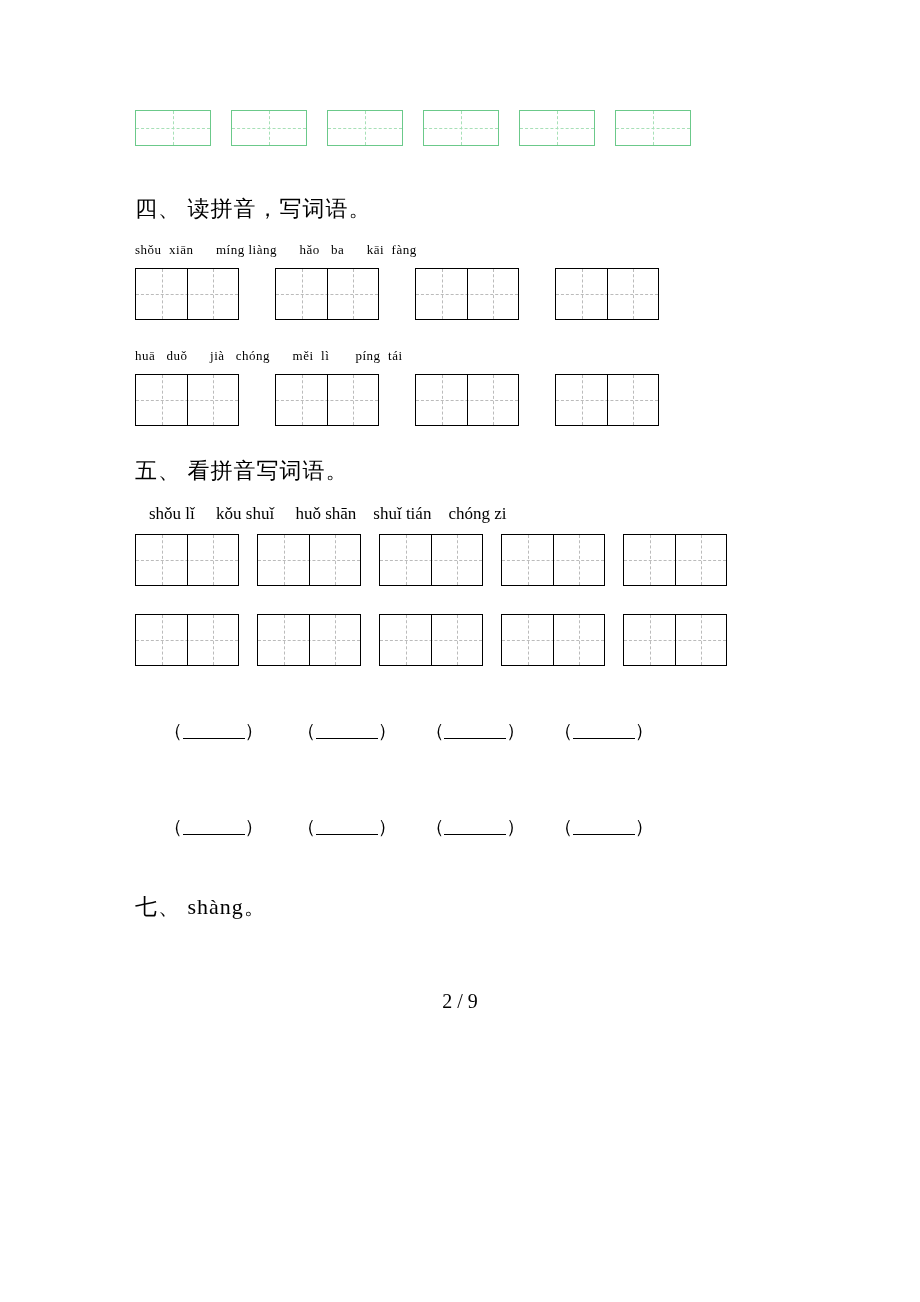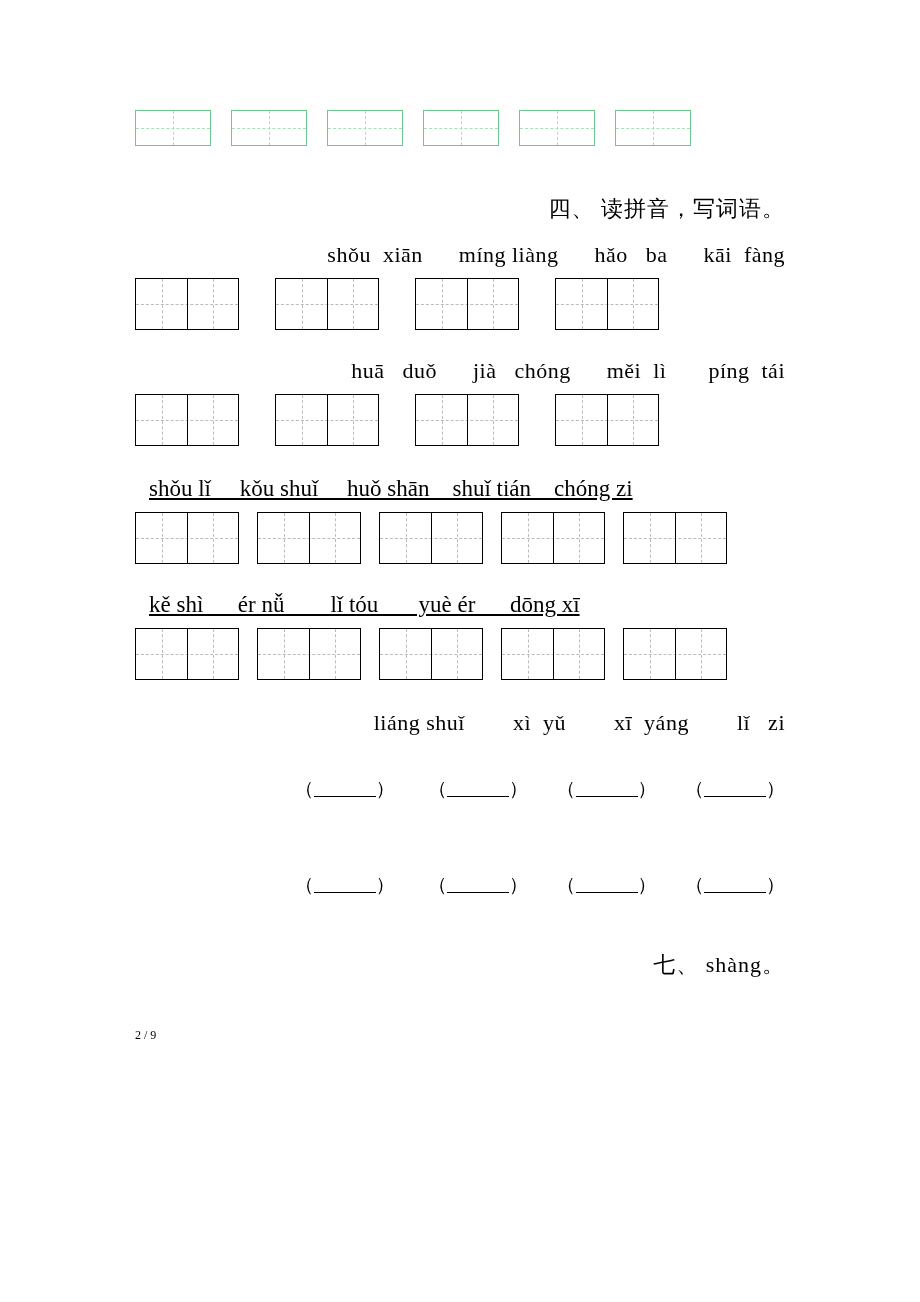--- a/index.html
+++ b/index.html
@@ -40,21 +40,21 @@
     border-top: 1px dashed #a7e0b7;
   }
 
   .heading {
     font-size: 22px;
     margin: 10px 0 18px 0;
     letter-spacing: 1px;
   }
 
   .pinyin-line {
-    font-size: 22px;
+    font-size: 13px;
     letter-spacing: 0.5px;
     margin-bottom: 2px;
     white-space: pre;
   }
 
   
   .boxrow {
     display: flex;
     gap: 36px;
     margin: 10px 0 28px 0;
@@ -80,51 +80,50 @@
   .dbox .q1, .dbox .q2 {
     position: absolute;
     top: 0; bottom: 0;
     border-left: 1px dashed #bbb;
   }
   .dbox .q1 { left: 25%; }
   .dbox .q2 { left: 75%; }
 
   
 
-  .sec-block { margin-bottom: 30px; text-align: right; }
+  .sec-block { margin-bottom: 30px; }
 
   .py5 {
     display: flex;
     gap: 0;
     margin-left: 14px;
-    font-size: 23px;
+    font-size: 17px;
     white-space: pre;
     margin-bottom: 4px;
-    text-decoration: underline;
   }
 
   .ans-line {
     font-size: 19px;
     white-space: pre;
     margin: 18px 0 26px 0;
   }
   .blank {
     display: inline-block;
     border-bottom: 1px solid #000;
     width: 62px;
     height: 14px;
     vertical-align: baseline;
     position: relative;
     top: 2px;
   }
 
   .footer {
-    text-align: left;
-    font-size: 12px;
-    margin-top: 48px;
+    text-align: center;
+    font-size: 20px;
+    margin-top: 68px;
   }
 </style>
 </head>
 <body>
 
 <div class="page">
 
   <div class="top-row">
     <div class="tian-green"></div>
     <div class="tian-green"></div>
@@ -188,20 +187,21 @@
       <div class="dbox w2">
           <div class="mid-h"></div>
           <div class="mid-v"></div>
           <div class="q1"></div>
           <div class="q2"></div>
         </div>
     </div>
   </div>
 
   <div class="sec-block">
+    <div class="heading">五、 看拼音写词语。</div>
 
     <div class="py5">shǒu lǐ     kǒu shuǐ     huǒ shān    shuǐ tián    chóng zi</div>
     <div class="boxrow tight">
       <div class="dbox w2">
           <div class="mid-h"></div>
           <div class="mid-v"></div>
           <div class="q1"></div>
           <div class="q2"></div>
         </div>
       <div class="dbox w2">
@@ -223,21 +223,20 @@
           <div class="q2"></div>
         </div>
       <div class="dbox w2">
           <div class="mid-h"></div>
           <div class="mid-v"></div>
           <div class="q1"></div>
           <div class="q2"></div>
         </div>
     </div>
 
-    <div class="py5">kě shì      ér nǚ        lǐ tóu       yuè ér      dōng xī</div>
     <div class="boxrow tight">
       <div class="dbox w2">
           <div class="mid-h"></div>
           <div class="mid-v"></div>
           <div class="q1"></div>
           <div class="q2"></div>
         </div>
       <div class="dbox w2">
           <div class="mid-h"></div>
           <div class="mid-v"></div>
@@ -260,21 +259,20 @@
           <div class="mid-h"></div>
           <div class="mid-v"></div>
           <div class="q1"></div>
           <div class="q2"></div>
         </div>
     </div>
   </div>
 
   <div class="sec-block">
 
-    <div class="pinyin-line">liáng shuǐ        xì  yǔ        xī  yáng        lǐ   zi</div>
     <div class="ans-line">
       （<span class="blank"></span>）       （<span class="blank"></span>）      （<span class="blank"></span>）      （<span class="blank"></span>）
     </div>
 
     <div class="ans-line">
       （<span class="blank"></span>）       （<span class="blank"></span>）      （<span class="blank"></span>）      （<span class="blank"></span>）
     </div>
   </div>
 
   <div class="sec-block">

